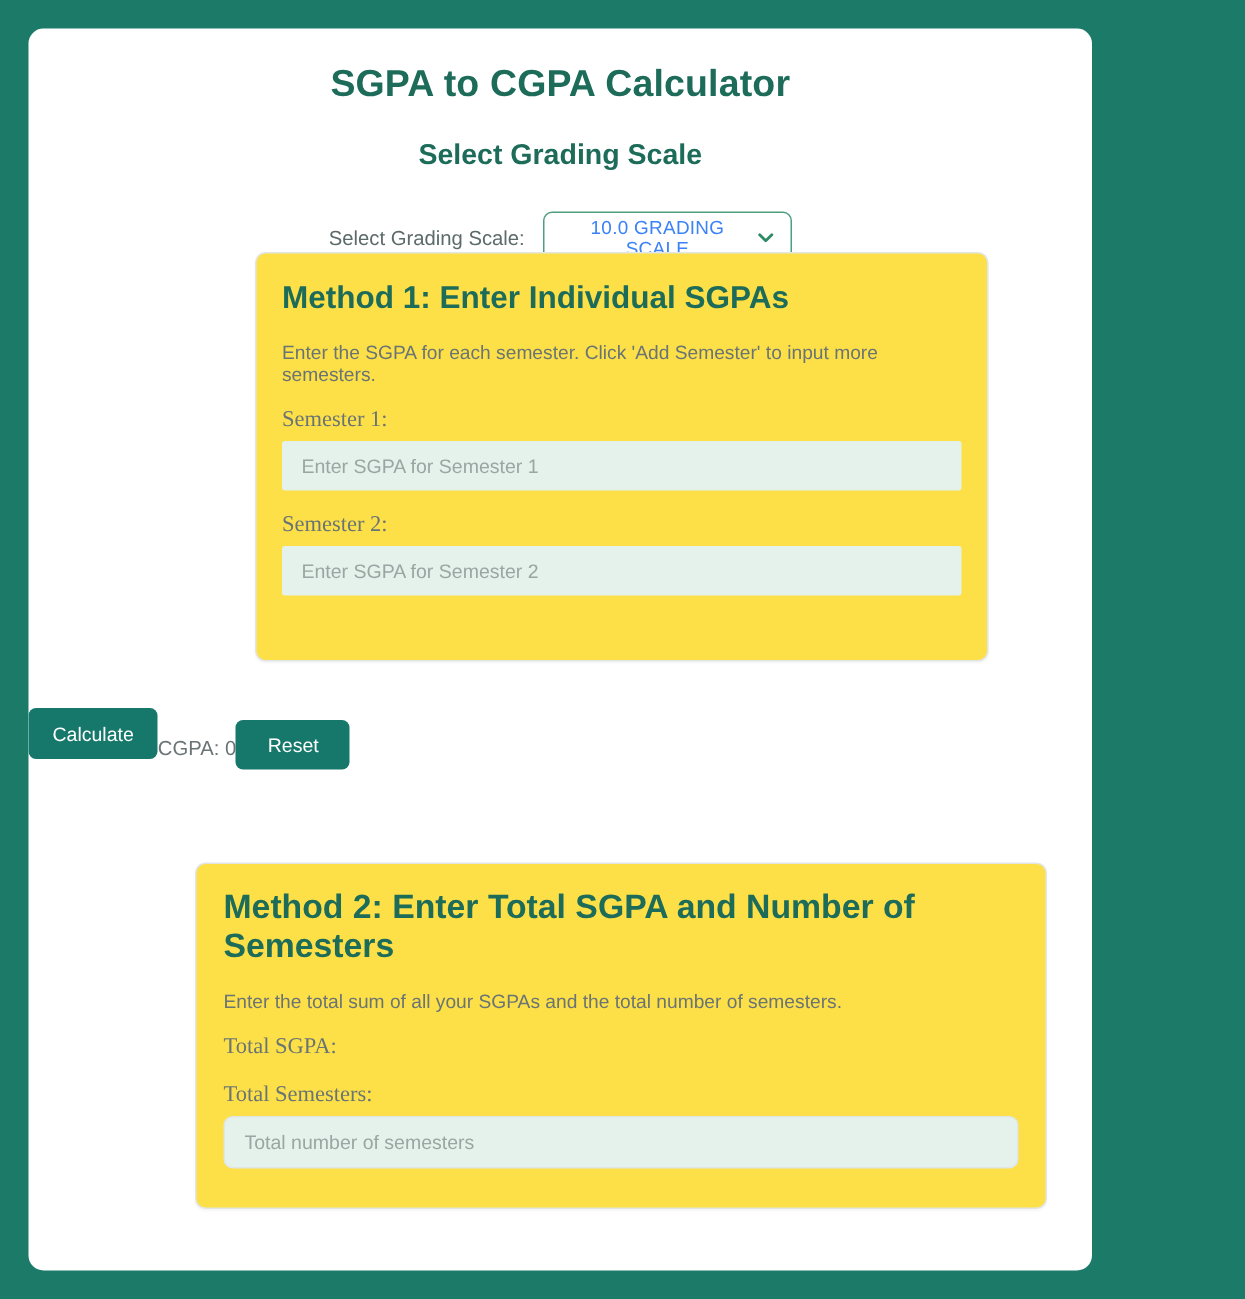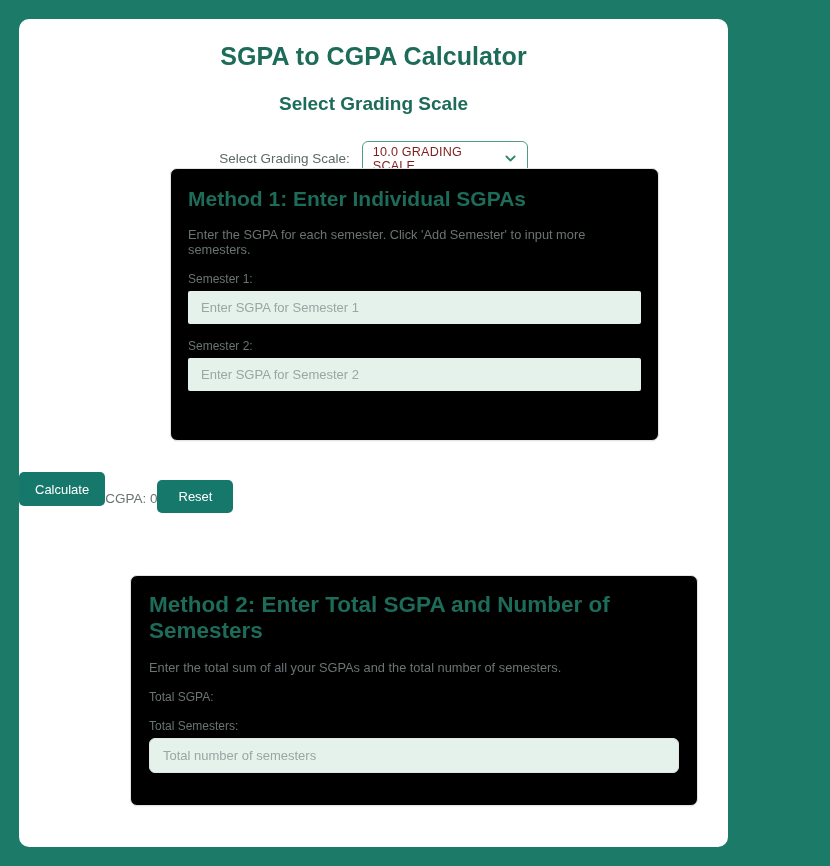--- a/index.html
+++ b/index.html
@@ -45,53 +45,54 @@
     color: #1d6b59;
   }
 
   
   #scale-row {
     display: flex;
     align-items: center;
     justify-content: center;
     gap: 12px;
     margin-top: 26px;
+    text-align: center;
   }
   #scale-label {
     font-size: 13.5px;
     color: #5d6a6a;
   }
   #scale-select-wrap {
     position: relative;
     border: 1.4px solid #4e9e7f;
     border-radius: 6px;
     background: #ffffff;
     height: 35px;
     width: 166px;
     display: flex;
     align-items: center;
     padding: 0 10px;
   }
   #scale-select-value {
     font-size: 12.6px;
-    color: #7f1d1d;
+    color: #3b82f6;
     letter-spacing: 0.2px;
     flex: 1;
   }
   .chevron-down {
     display: inline-block;
     width: 13px;
     height: 13px;
     flex: 0 0 auto;
   }
   .chevron-down svg { display: block; }
 
   
   .method-card {
-    background: #000000;
+    background: #fde047;
     border: 1px solid #e2e5e6;
     border-radius: 7px;
     box-shadow: 0 1px 2px rgba(0,0,0,0.045);
   }
   #method1-card {
     position: absolute;
     left: 151px;
     top: 149px;
     width: 489px;
     height: 273px;
@@ -115,24 +116,25 @@
   #method2-title { font-size: 22.5px; }
 
   .method-desc {
     margin: 0;
     padding-top: 16px;
     font-size: 12.8px;
     color: #6a7474;
   }
 
   .field-label {
-    font-size: 12px;
+    font-size: 15px;
     color: #6a7474;
     margin-top: 15px;
     margin-bottom: 5px;
+    font-family: Liberation Serif, serif;
   }
 
   .text-input {
     display: block;
     width: 100%;
     background: #e4f2eb;
     font-family: Liberation Sans, sans-serif;
     font-size: 13px;
     color: #3c4a4a;
     padding: 0 13px;

